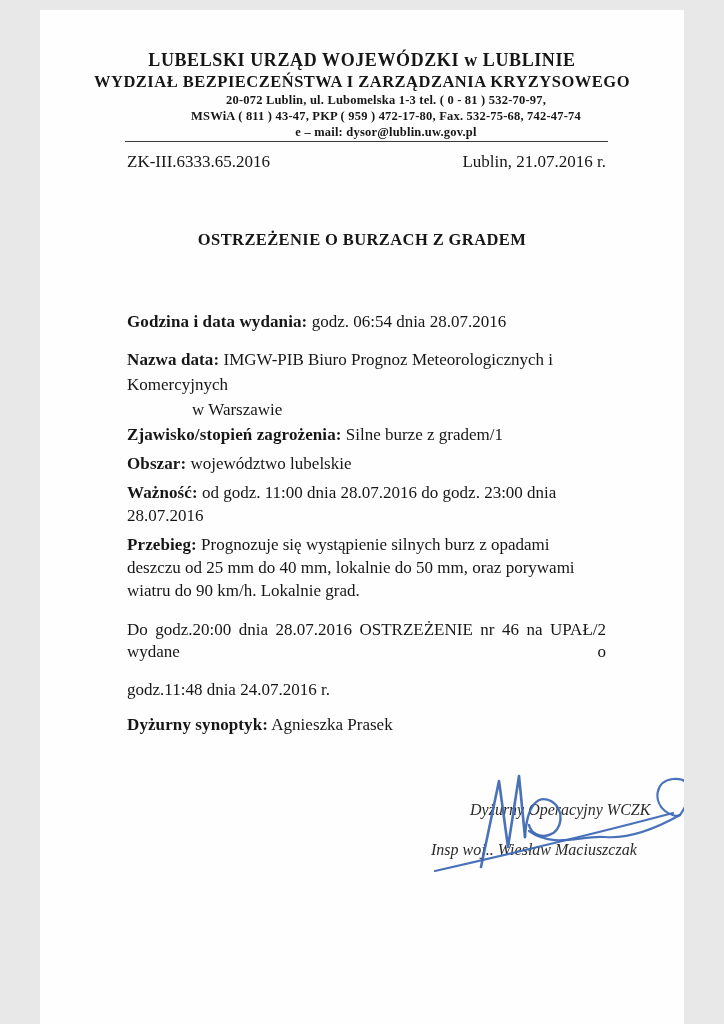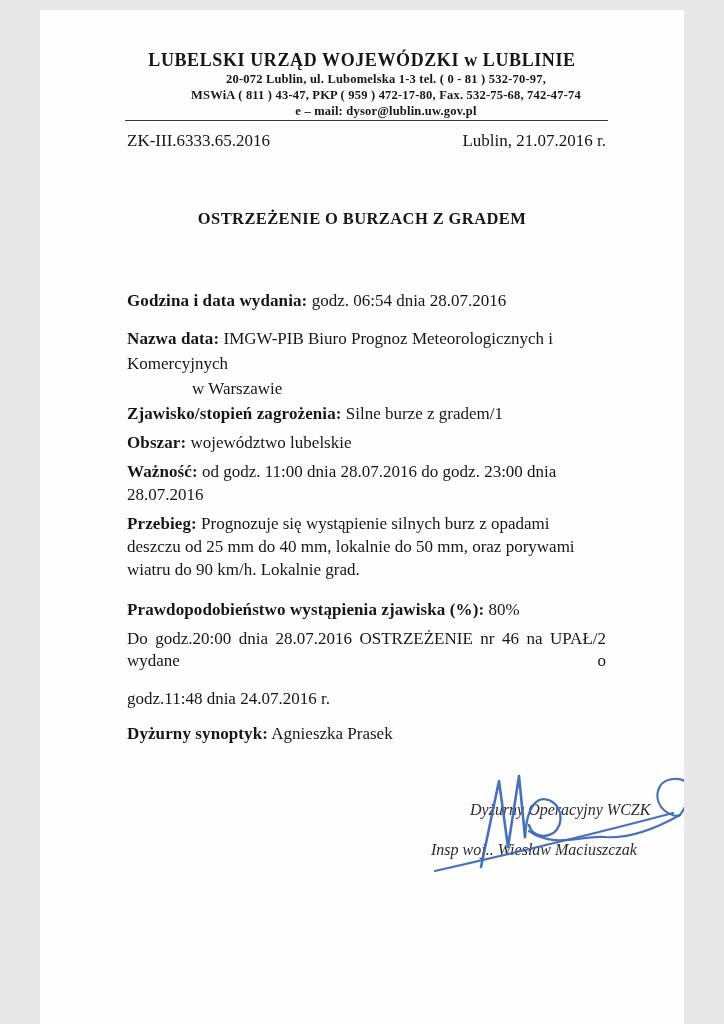--- a/index.html
+++ b/index.html
@@ -74,20 +74,21 @@
     background:linear-gradient(to right, rgba(200,200,200,0), rgba(170,170,170,.65));
   }
 </style>
 </head>
 <body>
 
 <div class="page">
 
   <div class="header">
     <div class="h1">LUBELSKI  URZĄD  WOJEWÓDZKI  w  LUBLINIE</div>
+    <div class="h2">WYDZIAŁ  BEZPIECZEŃSTWA  I  ZARZĄDZANIA  KRYZYSOWEGO</div>
     <div class="contact">20-072 Lublin, ul. Lubomelska 1-3   tel. ( 0 - 81 ) 532-70-97,</div>
     <div class="contact">MSWiA ( 811 ) 43-47,  PKP ( 959 ) 472-17-80,   Fax.  532-75-68, 742-47-74</div>
     <div class="contact">e – mail: dysor@lublin.uw.gov.pl</div>
   </div>
   <hr class="header-rule">
 
   <div class="ref-row">
     <span>ZK-III.6333.65.2016</span>
     <span>Lublin, 21.07.2016 r.</span>
   </div>
@@ -120,24 +121,20 @@
     <p class="field f-validity">
       <b>Ważność:</b>
       <span>od godz. 11:00 dnia 28.07.2016 do godz. 23:00 dnia 28.07.2016</span>
     </p>
 
     <p class="field f-course">
       <b>Przebieg:</b>
       <span>Prognozuje się wystąpienie silnych burz z opadami deszczu od 25 mm do 40 mm, lokalnie do 50 mm, oraz porywami wiatru do 90 km/h. Lokalnie grad.</span>
     </p>
 
-    <p class="field f-probability">
-      <b>Prawdopodobieństwo wystąpienia zjawiska (%):</b>
-      <span>80%</span>
-    </p>
 
 
     <div class="note">
       <div class="note-line1">Do godz.20:00 dnia 28.07.2016 OSTRZEŻENIE nr 46 na UPAŁ/2 wydane o</div>
       <div class="note-line2">godz.11:48 dnia 24.07.2016 r.</div>
     </div>
 
     <p class="field f-synoptic">
       <b>Dyżurny synoptyk:</b>
       <span>Agnieszka Prasek</span>

